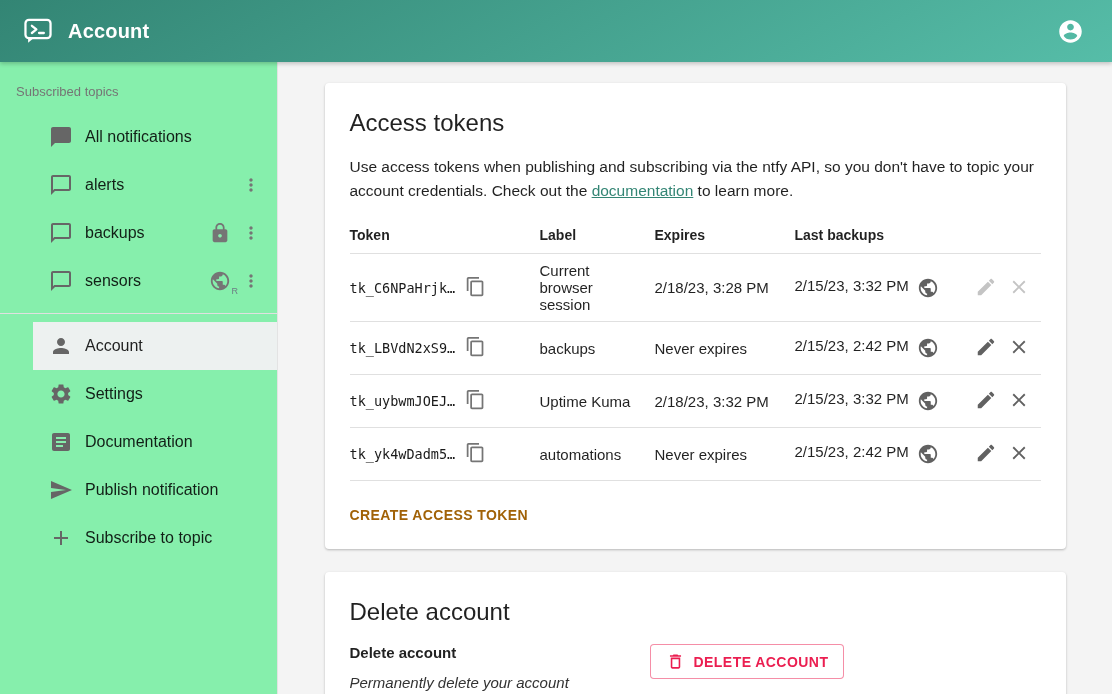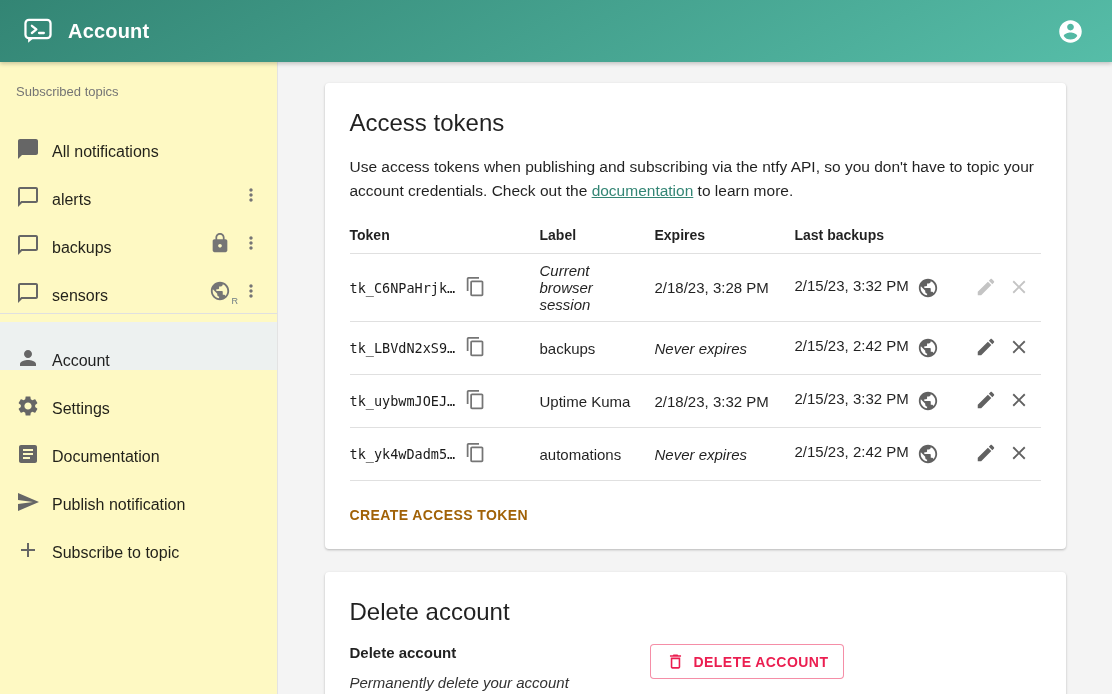--- a/index.html
+++ b/index.html
@@ -18,27 +18,27 @@
   .avatar-btn {
     margin-left:auto; background:none; border:none; cursor:pointer; color:#fff;
     width:40px; height:40px; display:flex; align-items:center; justify-content:center; border-radius:50%;
   }
 
   
   .body-row { display:flex; height:632px; }
 
   
   .sidebar {
-    width:278px; background:#fef9c3; border-right:1px solid #e3e3e3;
+    width:278px; background:#86efac; border-right:1px solid #e3e3e3;
     padding-top:14px; flex-shrink:0;
   }
   .section-label { font-size:13px; font-weight:500; color:#757575; padding:8px 16px 14px; }
   .side-item {
-    height:48px; display:flex; align-items:flex-end; padding:0 12px 0 16px;
-    cursor:pointer; font-size:16px; color:rgba(0,0,0,0.87);
+    height:48px; display:flex; align-items:center; padding:0 12px 0 16px;
+    cursor:pointer; font-size:16px; color:rgba(0,0,0,0.87);margin-left:33px;
   }
   .side-item.selected { background:#edf1f0; }
   .side-item .ic { width:24px; height:24px; margin-right:12px; color:#666; flex-shrink:0; display:flex; }
   .side-item .lbl { flex:1 1 auto; white-space:nowrap; overflow:hidden; }
   .side-item .right-ics { display:flex; align-items:center; gap:6px; }
   .mini-ic { width:22px; height:22px; color:#757575; display:flex; position:relative; }
   .globe-sub { position:absolute; right:-7px; bottom:-4px; font-size:9px; color:#6d7b84; font-weight:500; }
   .dots-btn { background:none; border:none; cursor:pointer; width:28px; height:28px; color:#757575;
     display:flex; align-items:center; justify-content:center; border-radius:50%; }
   .divider { border-top:1px solid #e0e0e0; margin:8px 0; }
@@ -63,21 +63,21 @@
   td { font-size:15px; padding:8px 8px 8px 0; border-bottom:1px solid #e0e0e0; vertical-align:middle; }
   tr.data-row { height:53px; }
   .col-token { width:190px; }
   .col-label { width:115px; }
   .col-expires { width:140px; }
   .col-access { width:160px; }
   .col-actions { width:86px; }
   .token-cell { display:flex; align-items:center; gap:10px; }
   .token-text { font-family:"DejaVu Sans Mono", monospace; font-size:13.5px; color:#1a1a1a; white-space:nowrap; }
   .copy-btn { background:none; border:none; cursor:pointer; color:#757575; width:24px; height:24px; display:flex; padding:0; }
-  .italic { font-style:italic; }
+  .italic { }
   .access-cell { display:flex; gap:8px; white-space:nowrap; }
   .globe-ic { width:22px; height:22px; color:#616161; display:flex; flex-shrink:0; }
   .actions-cell { text-align:right; white-space:nowrap; }
   .icon-btn { background:none; border:none; cursor:pointer; color:#616161; width:28px; height:28px; padding:2px; }
   .icon-btn.disabled { color:#c4c4c4; cursor:default; }
   .icon-btn svg { width:22px; height:22px; }
 
   .text-btn {
     display:inline-block; margin-top:18px; background:none; border:none; cursor:pointer;
     color:#a16207; font-size:14px; font-weight:700; letter-spacing:0.4px; padding:8px 0;

